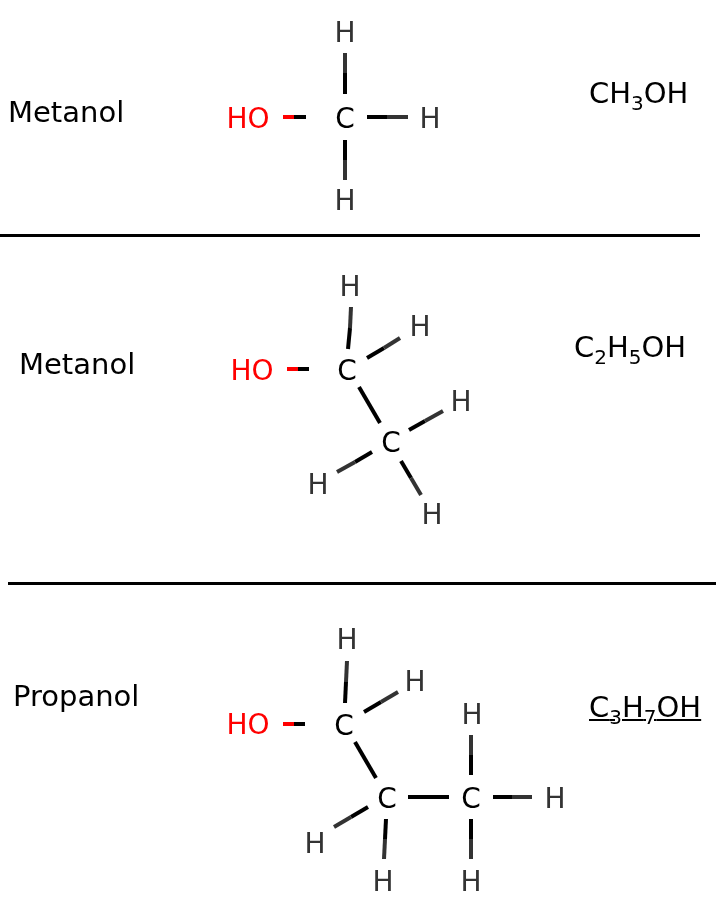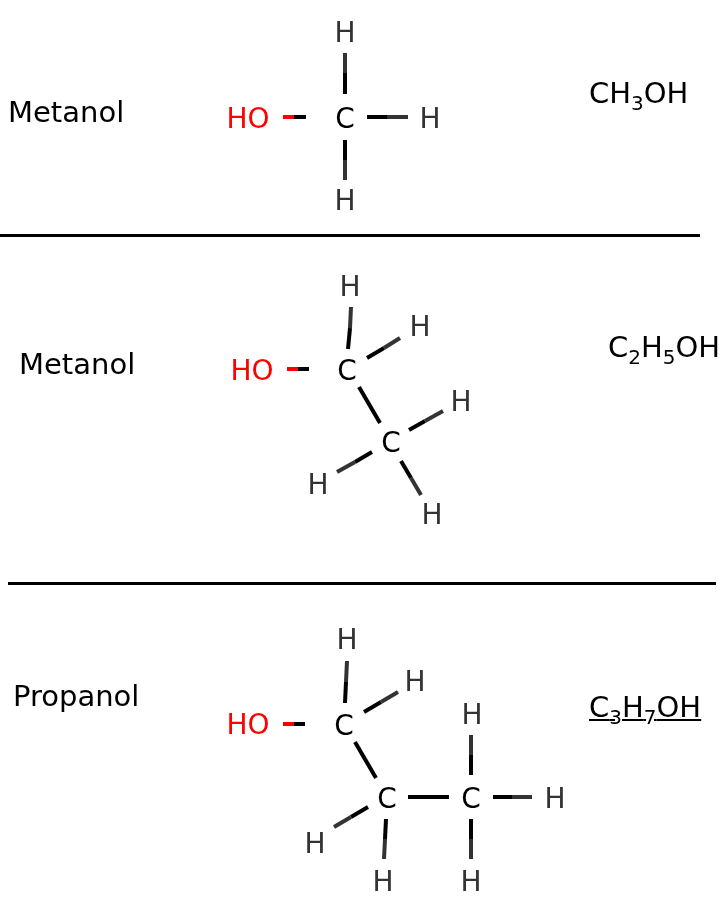--- a/index.html
+++ b/index.html
@@ -17,21 +17,21 @@
 </head>
 <body>
 
 <div class="label" style="left:8px; top:95px;">Metanol</div>
 <div class="label" style="left:19px; top:347px;">Metanol</div>
 <div class="label" style="left:13px; top:679px;">Propanol</div>
 
 <div class="formula" style="left:589px; top:76px;">
   <span>CH</span><sub>3</sub><span>OH</span>
 </div>
-<div class="formula" style="left:574px; top:330px;margin-left:34px;">
+<div class="formula" style="left:574px; top:330px;">
   <span>C</span><sub>2</sub><span>H</span><sub>5</sub><span>OH</span>
 </div>
 <div class="formula" style="left:589px; top:690px;text-decoration:underline;">
   <span>C</span><sub>3</sub><span>H</span><sub>7</sub><span>OH</span>
 </div>
 
 <div class="divider" style="left:0px; top:234px; width:700px;"></div>
 <div class="divider" style="left:8px; top:582px; width:708px;"></div>
 
 <svg class="mol" viewBox="0 0 722 905">

